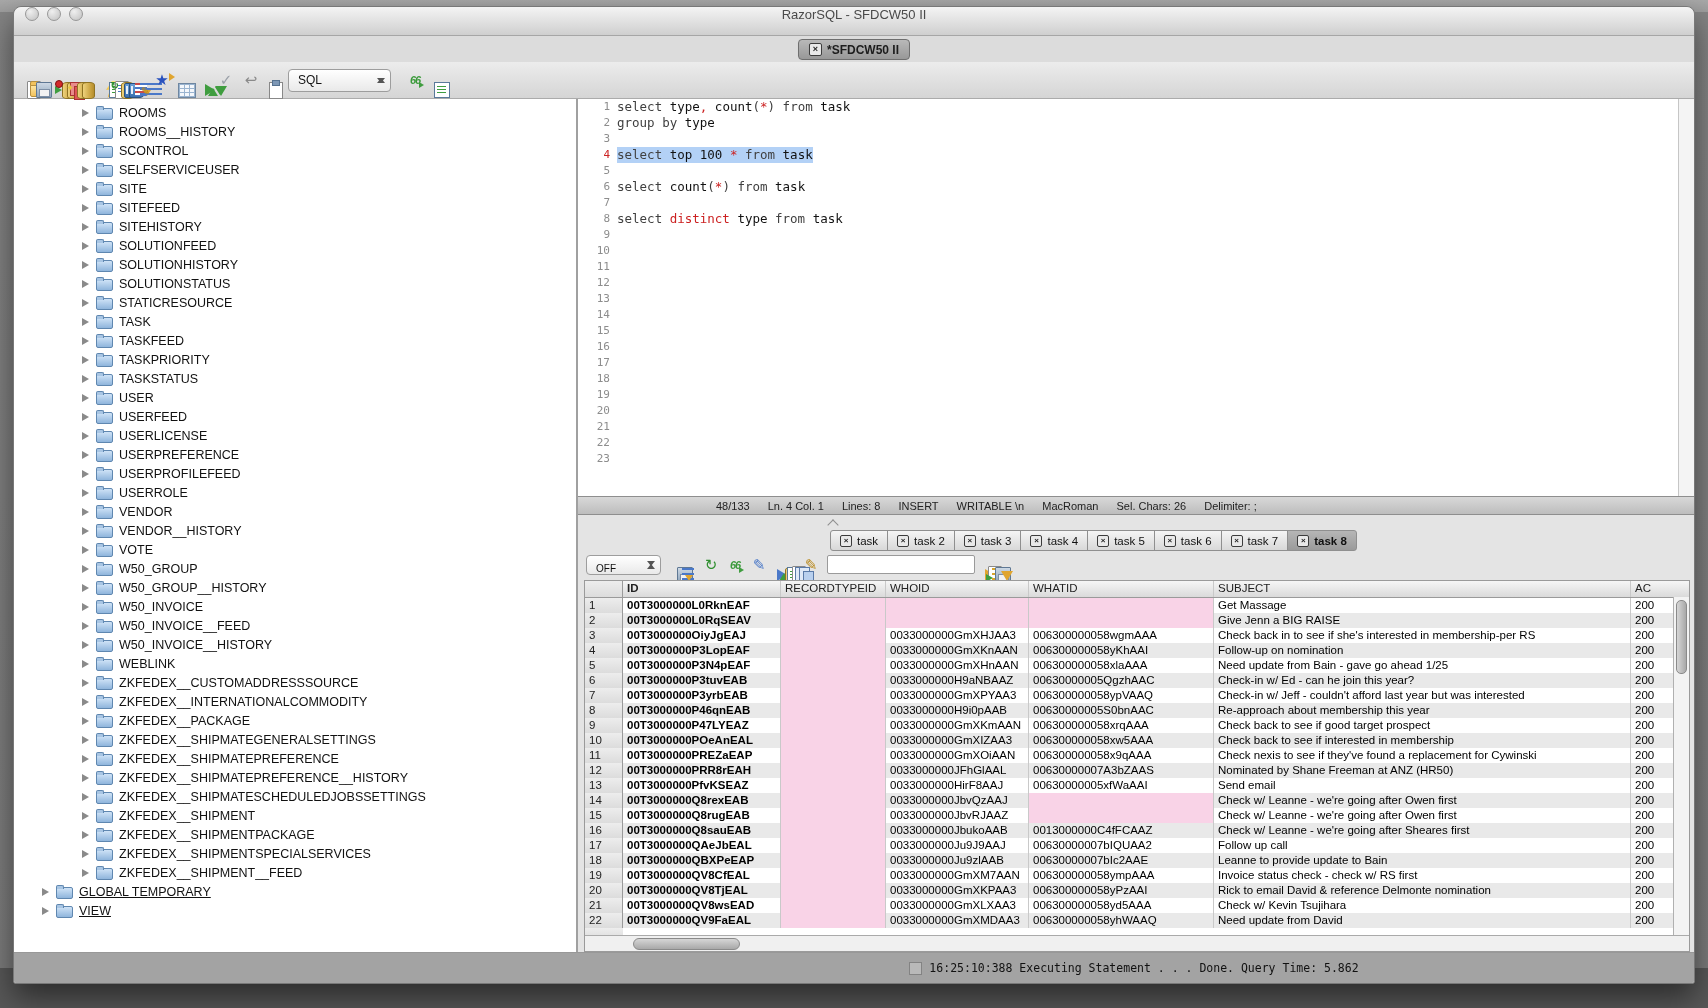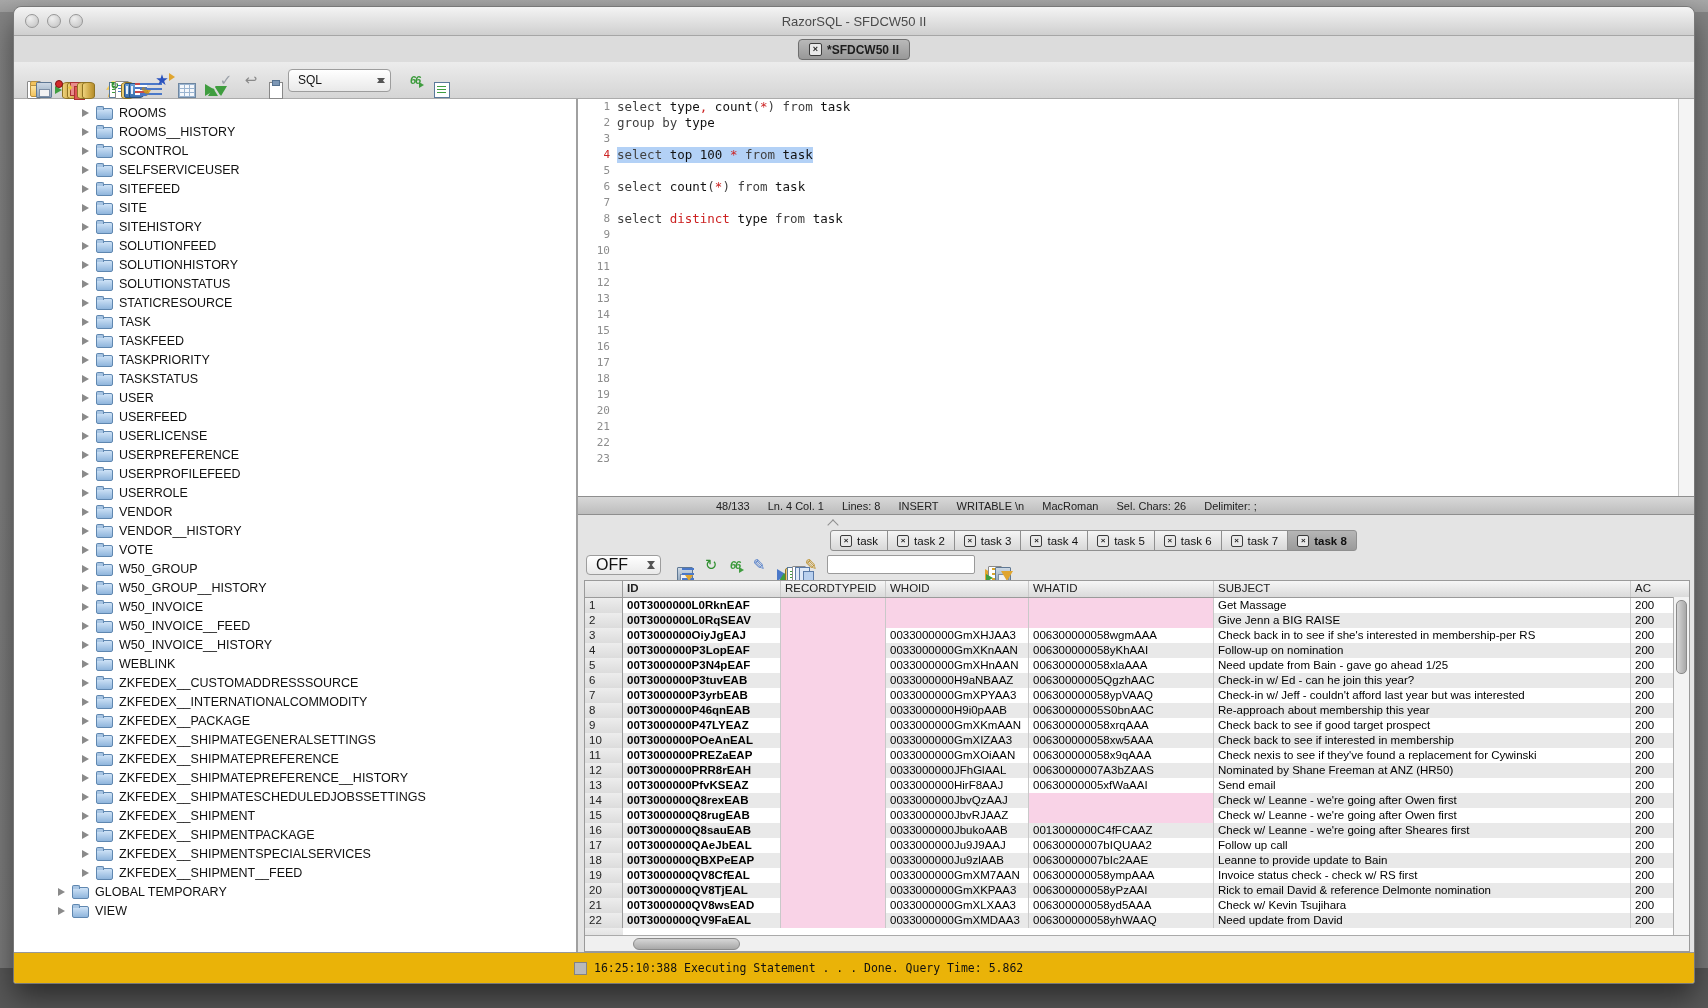--- a/index.html
+++ b/index.html
@@ -4,21 +4,21 @@
 <style>
   html,body{margin:0;padding:0;}
   body{width:1708px;height:1008px;position:relative;overflow:hidden;
        background:linear-gradient(180deg,#a8a8a8 0,#9d9d9d 12px,#848484 12px,#7c7c7c 96%,#585858 96%);
        font-family:"Liberation Sans",sans-serif;-webkit-font-smoothing:antialiased;}
   .window{position:absolute;left:13px;top:6px;width:1680px;height:976px;
           background:#e2e2e2;border:1px solid #787878;border-radius:8px 8px 3px 3px;
           box-shadow:0 14px 30px rgba(0,0,0,.5);display:flex;flex-direction:column;overflow:hidden;}
   
   .titlebar{height:28px;flex:0 0 28px;background:linear-gradient(180deg,#f4f4f4,#cfcfcf);
-            border-bottom:1px solid #a6a6a6;display:flex;align-items:center;position:relative;border-radius:8px 8px 0 0;}
+            border-bottom:1px solid #a6a6a6;display:flex;position:relative;border-radius:8px 8px 0 0;}
   .lights{display:flex;gap:8px;margin-left:11px;}
   .light{width:12px;height:12px;border-radius:50%;background:radial-gradient(circle at 35% 30%,#efefef,#c0c0c0);border:1px solid #979797;}
   .title{position:absolute;left:0;right:0;text-align:center;font-size:13px;color:#4a4a4a;}
   
   .tabstrip{height:26px;flex:0 0 26px;background:#dcdcdc;position:relative;}
   .doctab{position:absolute;left:50%;transform:translateX(-50%);top:3px;height:19px;
           display:flex;align-items:center;gap:5px;padding:0 10px;
           background:linear-gradient(180deg,#b9b9b9,#989898);border:1px solid #6e6e6e;border-radius:4px;
           font-size:12px;font-weight:bold;color:#1d1d1d;}
   .xbox{width:11px;height:11px;flex:0 0 11px;background:#e9e9e9;border:1px solid #3c3c3c;border-radius:2px;
@@ -99,21 +99,21 @@
   
   .content{flex:1;display:flex;min-height:0;}
   .treepanel{width:562px;flex:0 0 562px;background:#fff;border-right:2px solid #a0a0a0;overflow:hidden;padding-top:4px;}
   .trow{height:19px;display:flex;align-items:center;font-size:12.5px;color:#111;}
   .trow .tw{width:0;height:0;border-top:4px solid transparent;border-bottom:4px solid transparent;border-left:7px solid #8a8a8a;margin-right:7px;}
   .trow .tfold{position:relative;width:17px;height:13px;margin-right:6px;flex:0 0 17px;}
   .trow .tfold::before{content:"";position:absolute;left:0;top:2px;width:15px;height:10px;border-radius:2px;
       background:linear-gradient(180deg,#cfe3f7,#8fb5dc);border:1px solid #5f87b0;}
   .trow .tfold::after{content:"";position:absolute;left:0;top:0;width:6px;height:3px;background:#a9c6e4;border:1px solid #5f87b0;border-bottom:none;border-radius:2px 2px 0 0;}
   .trow.deep{padding-left:68px;}
-  .trow.shallow{padding-left:44px;}
+  .trow.shallow{padding-left:28px;text-decoration:underline;}
   .rightpanel{flex:1;display:flex;flex-direction:column;min-width:0;background:#e4e4e4;}
   
   .editor{height:397px;flex:0 0 397px;background:#fff;position:relative;overflow:hidden;
           font-family:"DejaVu Sans Mono",monospace;font-size:12.5px;}
   .eline{height:16px;line-height:16px;display:flex;white-space:pre;}
   .eln{width:32px;flex:0 0 32px;text-align:right;padding-right:7px;color:#8d8d8d;font-size:11px;}
   .eln.cur{color:#cc2222;}
   .etext{white-space:pre;}
   .etext .k{color:#404040;}
   .etext .r{color:#cc2222;}
@@ -149,22 +149,22 @@
   .rownum{background:linear-gradient(180deg,#ededed,#dcdcdc);border-right:1px solid #9a9a9a;color:#222;}
   .pink{background:#f9d3e7 !important;}
   .blankrow{height:12px;border-right:none;}
   .hscroll{position:absolute;left:0;right:0;bottom:0;height:15px;background:#f0f0f0;border-top:1px solid #aaa;}
   .hthumb{position:absolute;left:48px;top:2px;width:105px;height:10px;border-radius:6px;
           background:linear-gradient(180deg,#d6d6d6,#a8a8a8);border:1px solid #8a8a8a;}
   .vscroll{position:absolute;right:0;top:16px;bottom:15px;width:15px;background:#f3f3f3;border-left:1px solid #b0b0b0;}
   .vthumb{position:absolute;left:2px;top:3px;width:9px;height:72px;border-radius:5px;
           background:linear-gradient(90deg,#d6d6d6,#a8a8a8);border:1px solid #8a8a8a;}
   
-  .bottombar{height:30px;flex:0 0 30px;background:#eab308;border-top:1px solid #989898;display:flex;align-items:center;
-             font-family:"DejaVu Sans Mono",monospace;font-size:11.5px;color:#111;}
+  .bottombar{height:30px;flex:0 0 30px;background:#a3a3a3;border-top:1px solid #989898;display:flex;align-items:center;
+             font-family:"DejaVu Sans Mono",monospace;font-size:11.5px;color:#111;justify-content:center;}
   .bsq{width:11px;height:11px;background:#b9b9b9;border:1px solid #838383;margin-left:560px;margin-right:7px;flex:0 0 11px;}
 </style>
 </head>
 <body>
 
 <div class="window">
 
   <div class="titlebar">
     <div class="lights">
       <span class="light"></span>
@@ -243,26 +243,26 @@
           <span>SCONTROL</span>
         </div>
         <div class="trow deep">
           <span class="tw"></span>
           <span class="tfold"></span>
           <span>SELFSERVICEUSER</span>
         </div>
         <div class="trow deep">
           <span class="tw"></span>
           <span class="tfold"></span>
+          <span>SITE</span>
+        </div>
+        <div class="trow deep">
+          <span class="tw"></span>
+          <span class="tfold"></span>
           <span>SITEFEED</span>
-        </div>
-        <div class="trow deep">
-          <span class="tw"></span>
-          <span class="tfold"></span>
-          <span>SITE</span>
         </div>
         <div class="trow deep">
           <span class="tw"></span>
           <span class="tfold"></span>
           <span>SITEHISTORY</span>
         </div>
         <div class="trow deep">
           <span class="tw"></span>
           <span class="tfold"></span>
           <span>SOLUTIONFEED</span>
@@ -514,21 +514,21 @@
             <span class="xbox">×</span>
             <span>task 7</span>
           </div>
           <div class="rtab sel">
             <span class="xbox">×</span>
             <span>task 8</span>
           </div>
         </div>
 
       <div class="rtoolbar">
-        <div class="dropdown" style="width:64px;height:18px;font-size:16px;align-items:flex-end;">
+        <div class="dropdown" style="width:64px;height:18px;font-size:10px;align-items:flex-end;">
           <span>OFF</span>
           <span class="stp"></span>
         </div>
         <span class="sep"></span>
         <span id="rtb-g1" style="display:flex;align-items:center;gap:4px;">
             <span class="ic ic-disk"></span>
             <span class="ic ic-lines arrow-gold"></span>
             <span class="sep"></span>
             <span class="ic gl" style="color: rgb(47, 143, 47); --c: #2f8f2f;">↻</span>
             <span class="ic ic-quotes">66</span>

